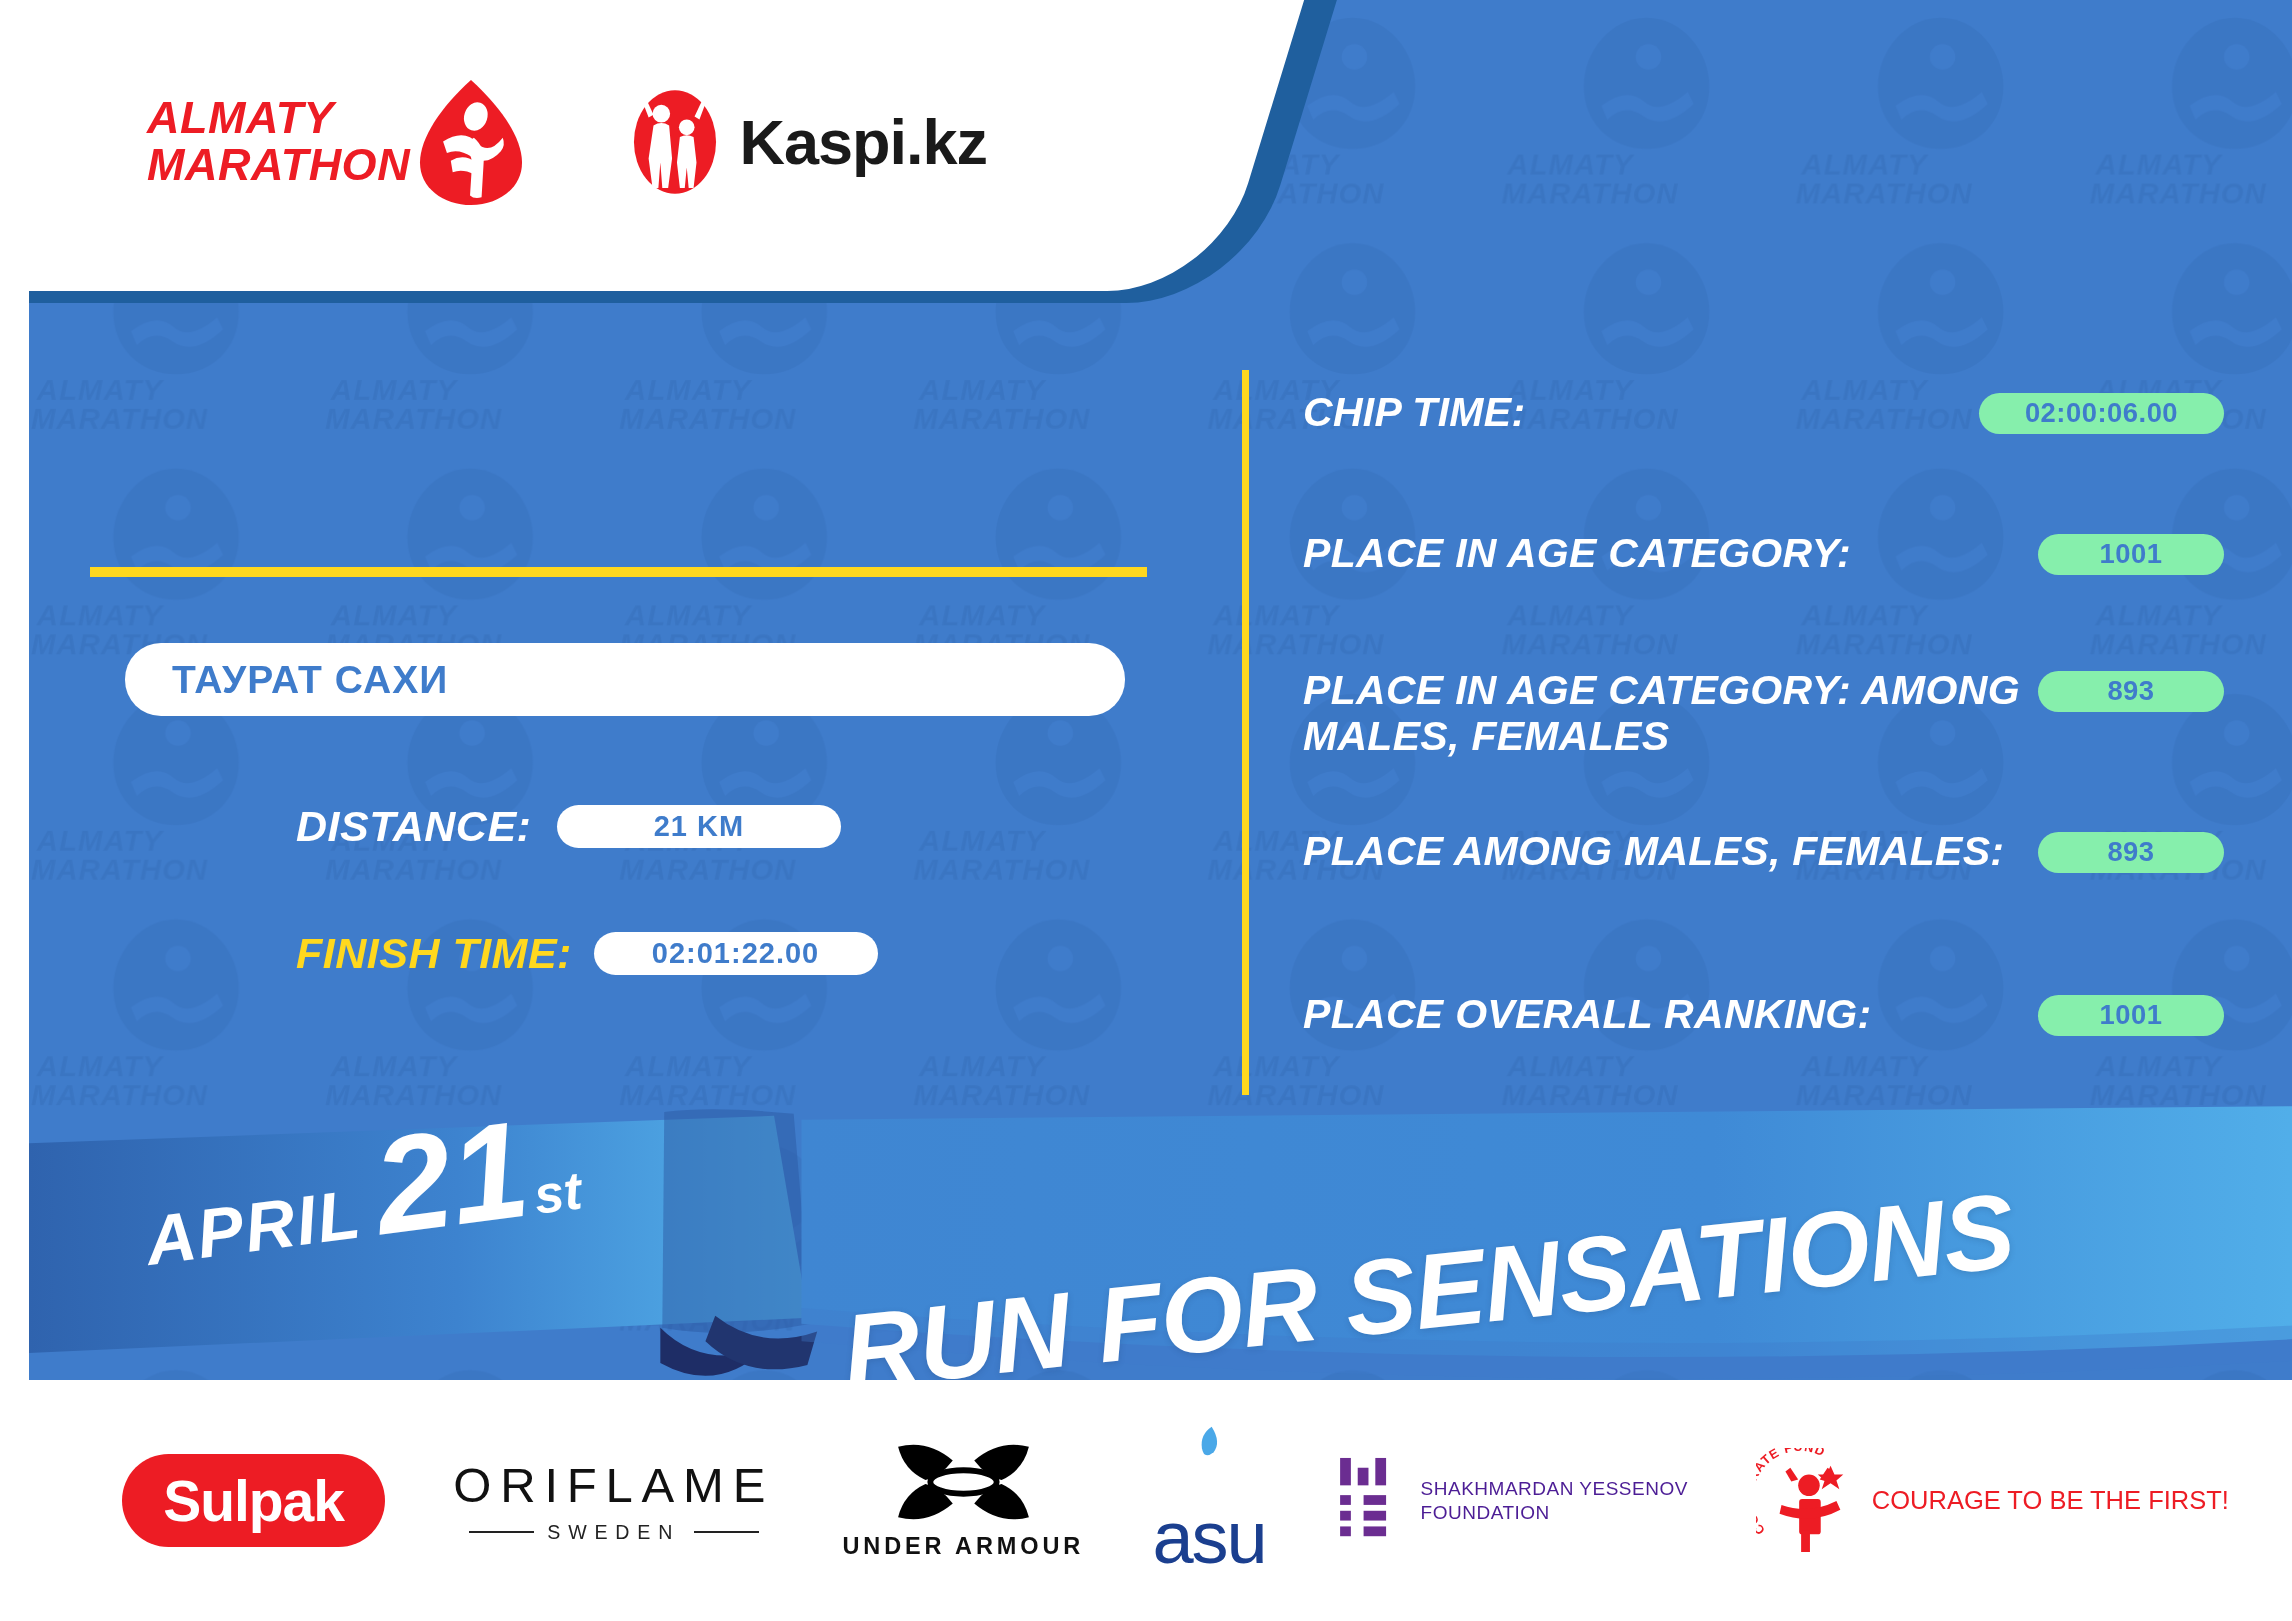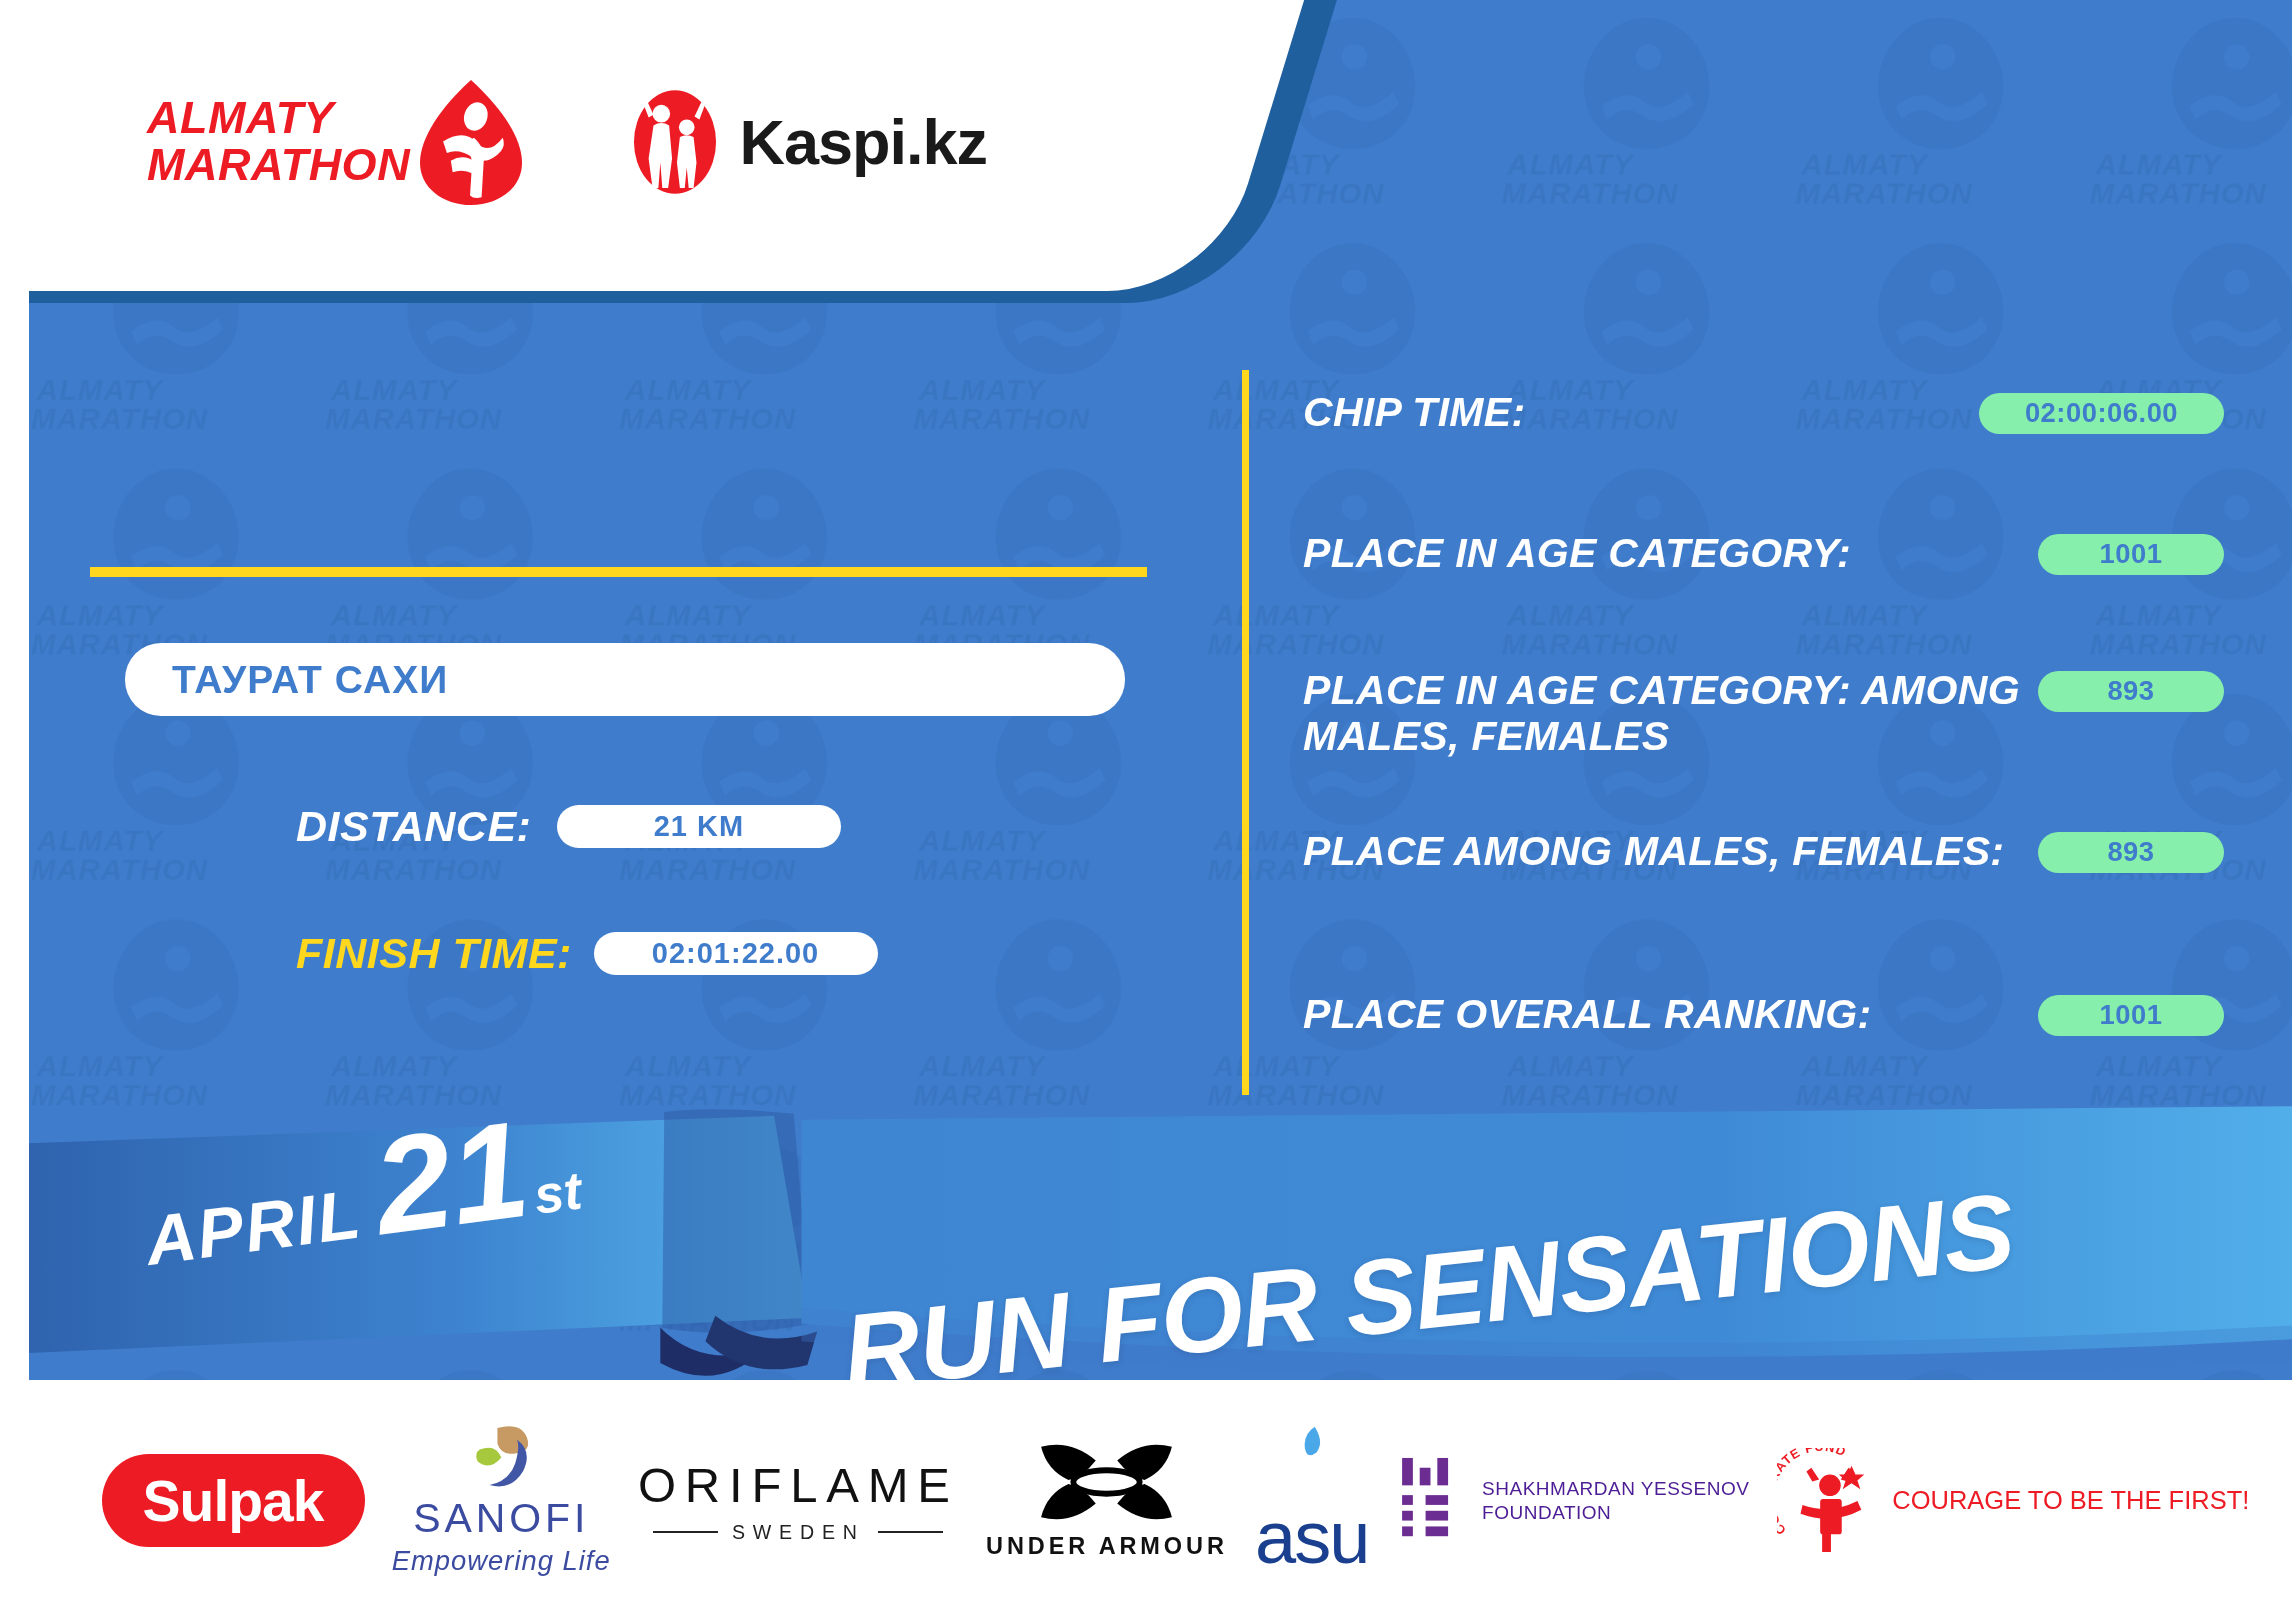--- a/index.html
+++ b/index.html
@@ -254,31 +254,20 @@
   <div class="ribbon-slogan">RUN FOR SENSATIONS</div>
 
   <div class="sponsors">
 
     <div class="sp">
       <div class="sulpak">
         <span>Sulpak</span>
       </div>
     </div>
 
-    <div class="sp">
-      <div class="sanofi">
-        <svg class="mark" viewBox="0 0 80 64">
-          <path d="M36 4 q24 -6 30 10 q5 14 -12 16 q-14 2 -18 -10 z" fill="#c79a64"></path>
-          <path d="M56 16 q16 12 6 32 q-12 20 -34 14 q20 -4 26 -22 q5 -16 2 -24 z" fill="#4256a6"></path>
-          <path d="M18 26 q16 -6 22 8 q-12 14 -24 4 q-4 -8 2 -12 z" fill="#a6c83c"></path>
-        </svg>
-        <div class="nm">SANOFI</div>
-        <div class="tl">Empowering Life</div>
-      </div>
-    </div>
 
     <div class="sp">
       <div class="oriflame">
         <div class="nm">ORIFLAME</div>
         <div class="sw">
           <div class="ln"></div>
           <div class="t">SWEDEN</div>
           <div class="ln"></div>
         </div>
       </div>

